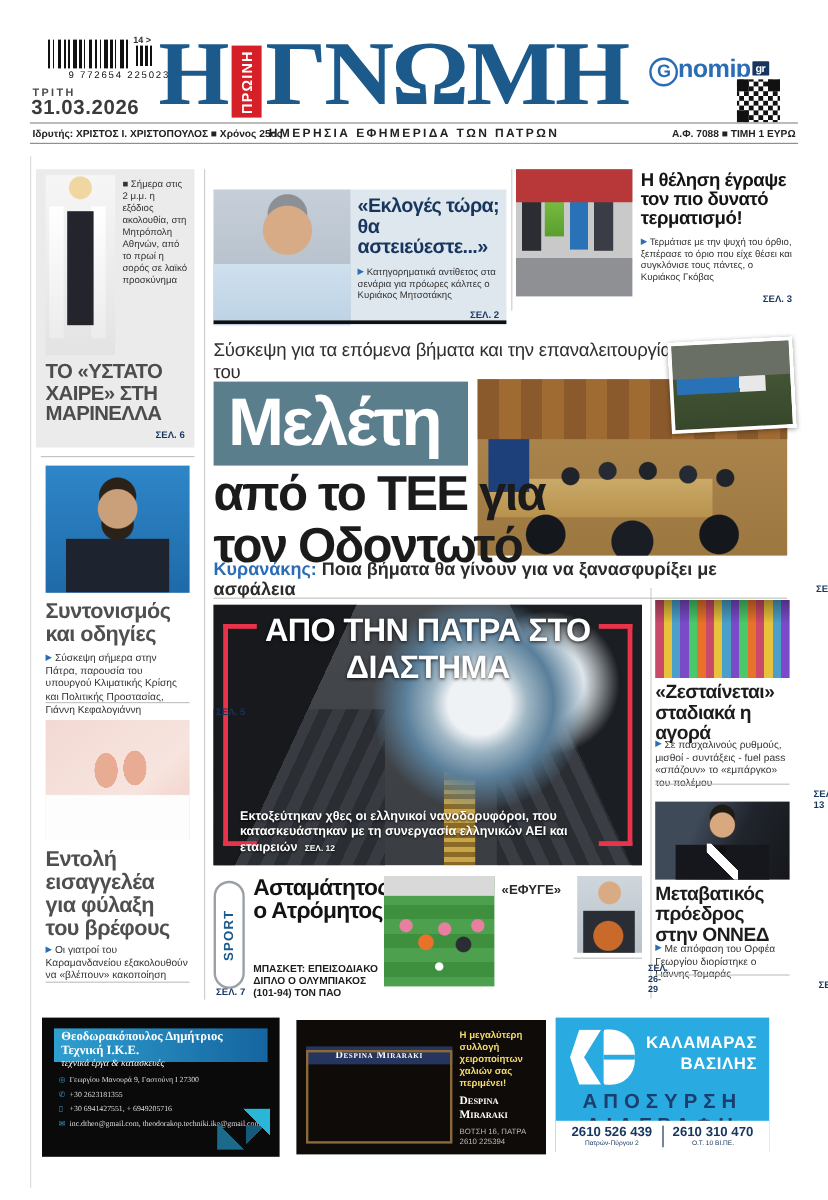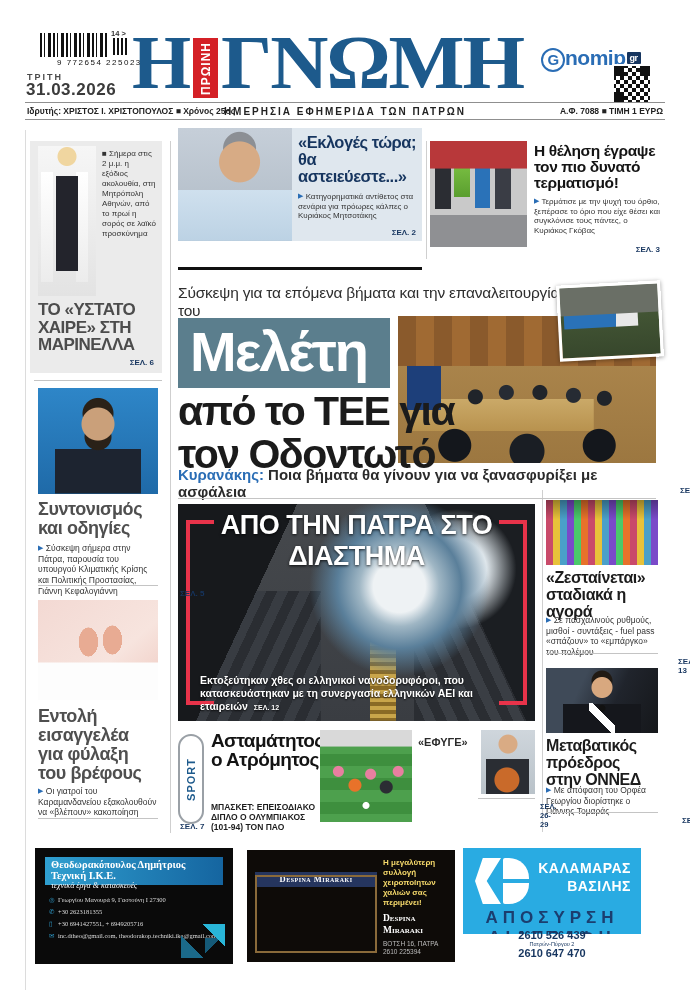--- a/index.html
+++ b/index.html
@@ -51,21 +51,21 @@
   #marinella-photo{position:absolute;left:8px;top:5px;width:58px;height:150px;background:
     radial-gradient(circle at 50% 7%,#f0d6a0 0 9px,transparent 10px),
     linear-gradient(#23242c,#23242c) 50% 30px/22px 95px no-repeat,
     linear-gradient(#fff,#ececec) 6% 26px/12px 110px no-repeat,
     linear-gradient(#fff,#ececec) 82% 26px/12px 110px no-repeat,
     linear-gradient(#f6f6f6,#e3e3e3);}
   #marinella-caption{position:absolute;left:72px;top:8px;width:54px;font-size:8px;line-height:1.25;color:#333;}
   #marinella-title{position:absolute;left:8px;top:160px;width:118px;font-size:17px;font-weight:bold;
     color:#4c4c4c;line-height:1.03;letter-spacing:-.5px;}
   #marinella-page{position:absolute;right:8px;bottom:6px;}
-  #elections-block{left:178px;top:128px;width:244px;height:113px;background:#dfe7ee;}
+  #elections-block{left:178px;top:158px;width:244px;height:113px;background:#dfe7ee;}
   #elections-photo{position:absolute;left:0;top:0;width:114px;height:113px;background:
     radial-gradient(circle at 54% 30%,#d7ab85 0 20px,transparent 21px),
     radial-gradient(circle at 54% 18%,#8c8f94 0 16px,transparent 17px),
     linear-gradient(#cfe0ee,#bcd2e4) 50% 100%/100% 45% no-repeat,
     linear-gradient(#c6cfd9,#aeb9c4);}
   #elections-title{position:absolute;left:120px;top:6px;width:118px;font-size:16.5px;font-weight:bold;
     color:#16355f;line-height:1.04;letter-spacing:-.5px;}
   #elections-text{position:absolute;left:120px;top:64px;width:118px;font-size:8px;line-height:1.2;color:#333;}
   #elections-page{position:absolute;right:6px;bottom:4px;}
   #rule-black{left:178px;top:267px;width:244px;height:3px;background:#101010;}
@@ -238,21 +238,21 @@
   #kb-left{position:absolute;left:0;top:2px;width:26px;height:46px;background:#fff;
     clip-path:polygon(100% 0,30% 0,0 50%,30% 100%,100% 100%,45% 50%);}
   #kb-right{position:absolute;left:28px;top:2px;width:26px;height:46px;background:#fff;
     border-radius:2px 20px 20px 2px;}
   #kb-right:after{content:"";position:absolute;left:0;top:21px;width:26px;height:4px;background:#29abe2;}
   #kalamaras-name{position:absolute;right:10px;top:12px;text-align:right;color:#fff;
     font-size:14px;font-weight:bold;line-height:1.25;letter-spacing:.5px;}
   #kalamaras-services{position:absolute;left:0;right:0;top:60px;text-align:center;color:#1b3e6f;
     font-size:17px;font-weight:bold;letter-spacing:5px;line-height:1.2;}
   #kalamaras-strip{position:absolute;left:0;right:0;bottom:0;height:26px;background:#fff;
-    display:flex;align-items:center;justify-content:center;gap:0;flex-direction:column;}
+    display:flex;align-items:center;justify-content:center;gap:0;}
   .kphone{padding:0 8px;text-align:center;color:#16355f;}
   .kphone .num{font-size:11px;font-weight:bold;}
   .kphone .sub{font-size:5.5px;}
   #kdivider{width:1px;height:18px;background:#16355f;}
 </style>
 </head>
 <body>
 
 <div class="page">
 
@@ -398,19 +398,19 @@
       <div>ΑΠΟΣΥΡΣΗ</div>
       <div>ΔΙΑΓΡΑΦΗ</div>
     </div>
     <div id="kalamaras-strip">
       <div class="kphone">
         <div class="num">2610 526 439</div>
         <div class="sub">Πατρών-Πύργου 2</div>
       </div>
       <div id="kdivider"></div>
       <div class="kphone">
-        <div class="num">2610 647 470</div>
+        <div class="num">2610 310 470</div>
         <div class="sub">Ο.Τ. 10 ΒΙ.ΠΕ.</div>
       </div>
     </div>
   </div>
 
 </div>
 
 </body></html>

